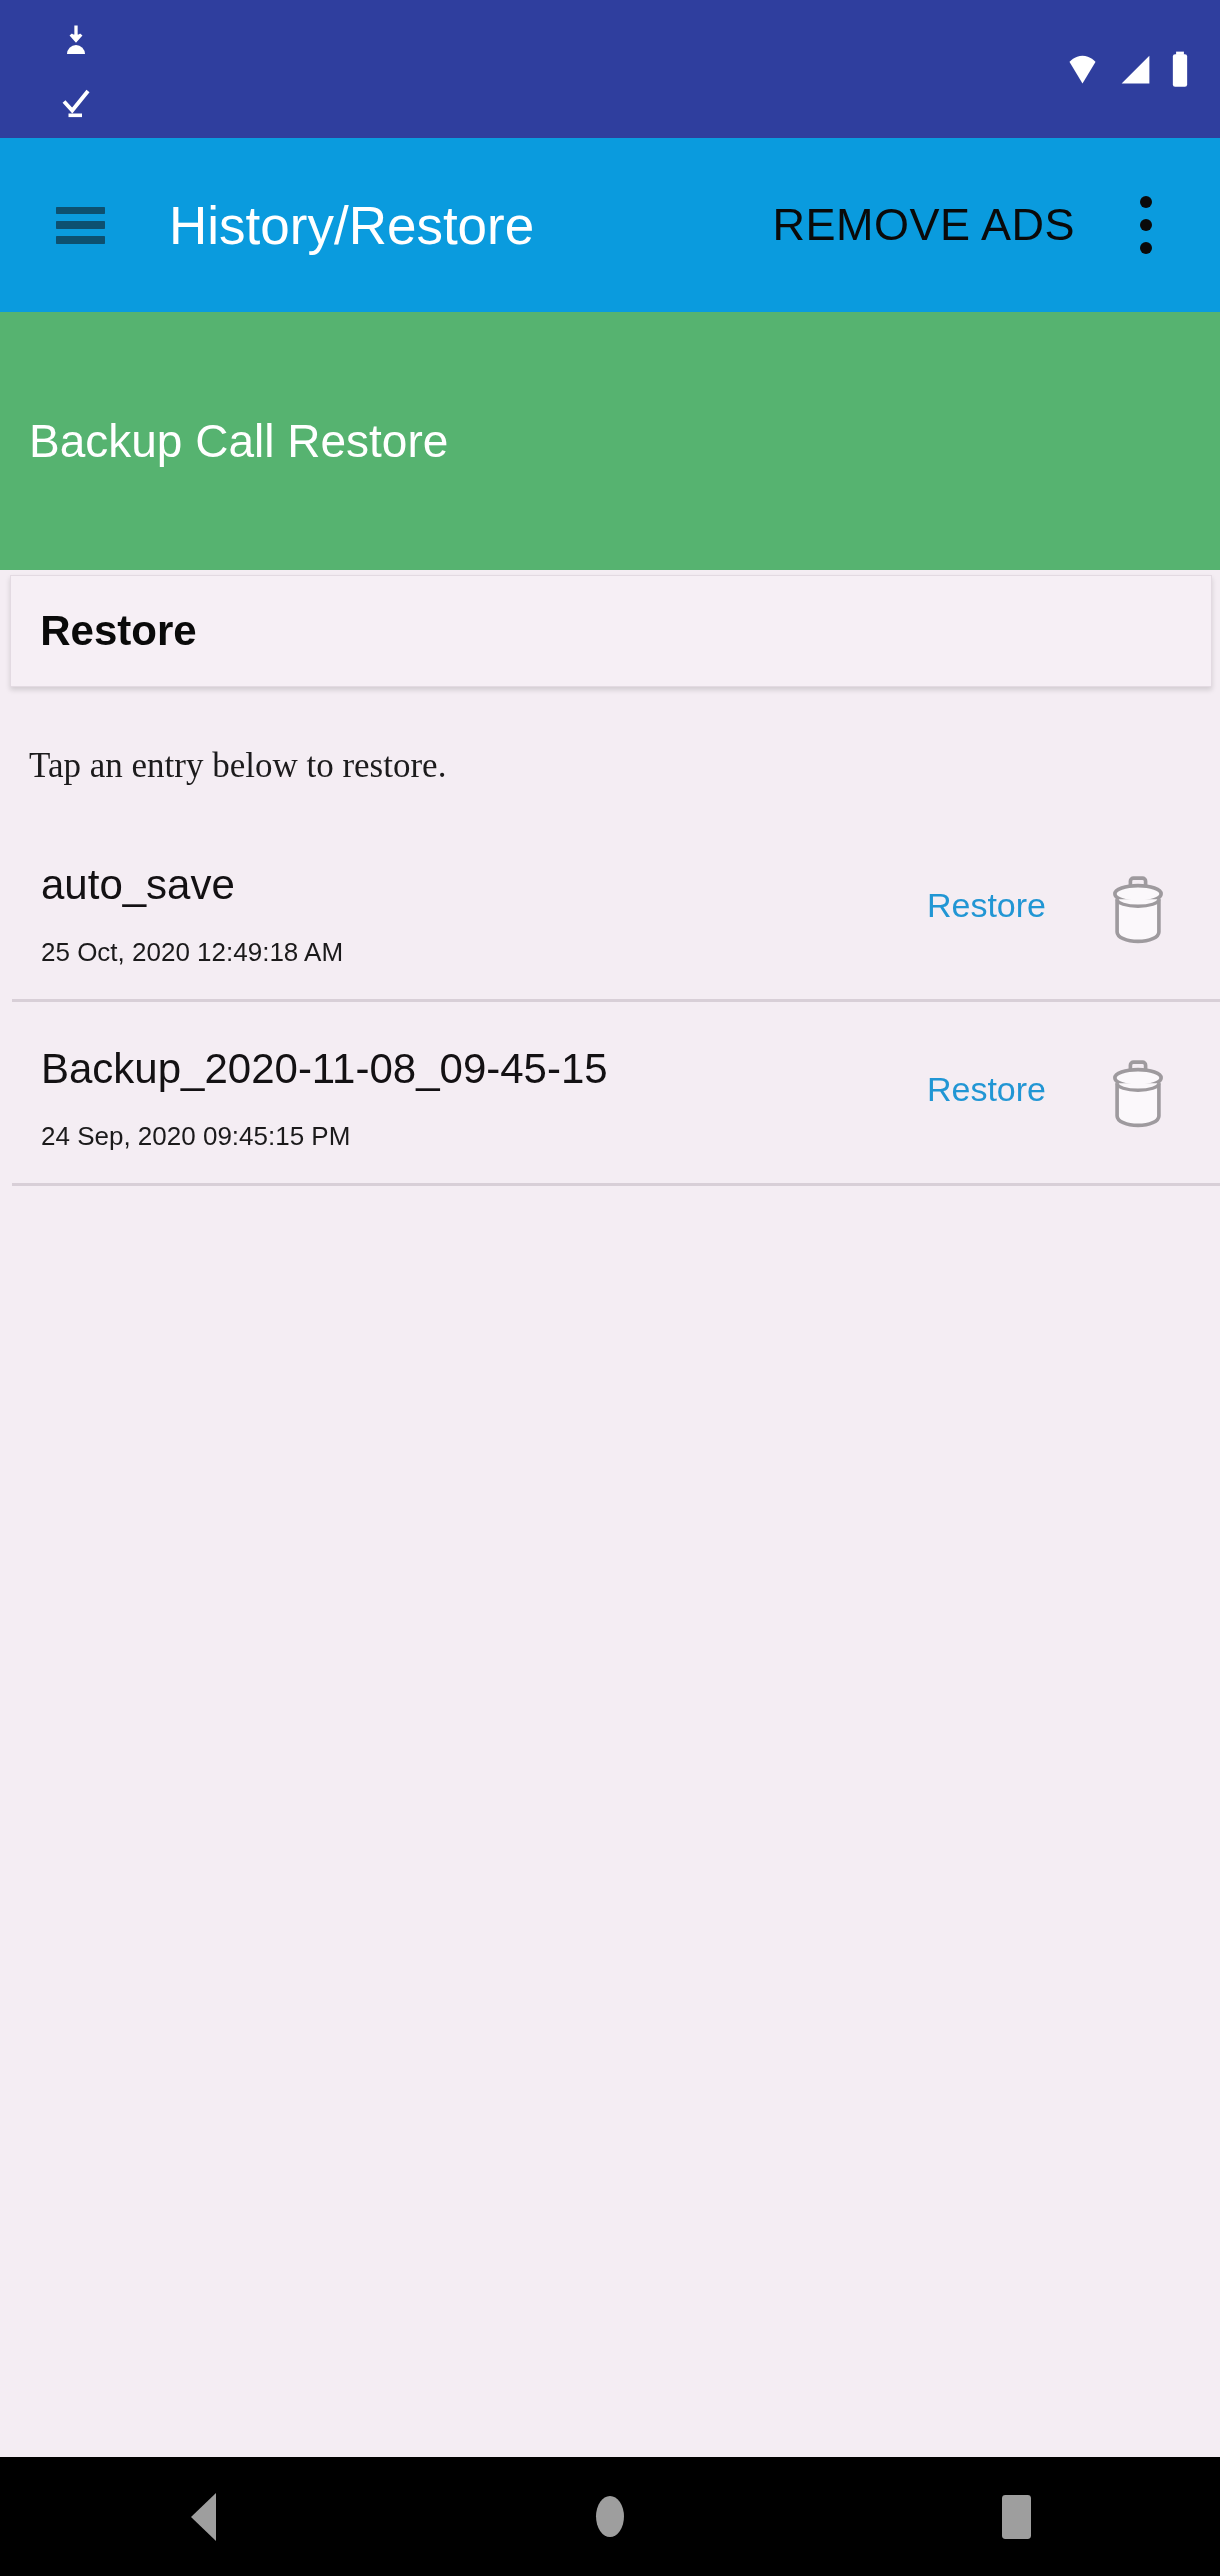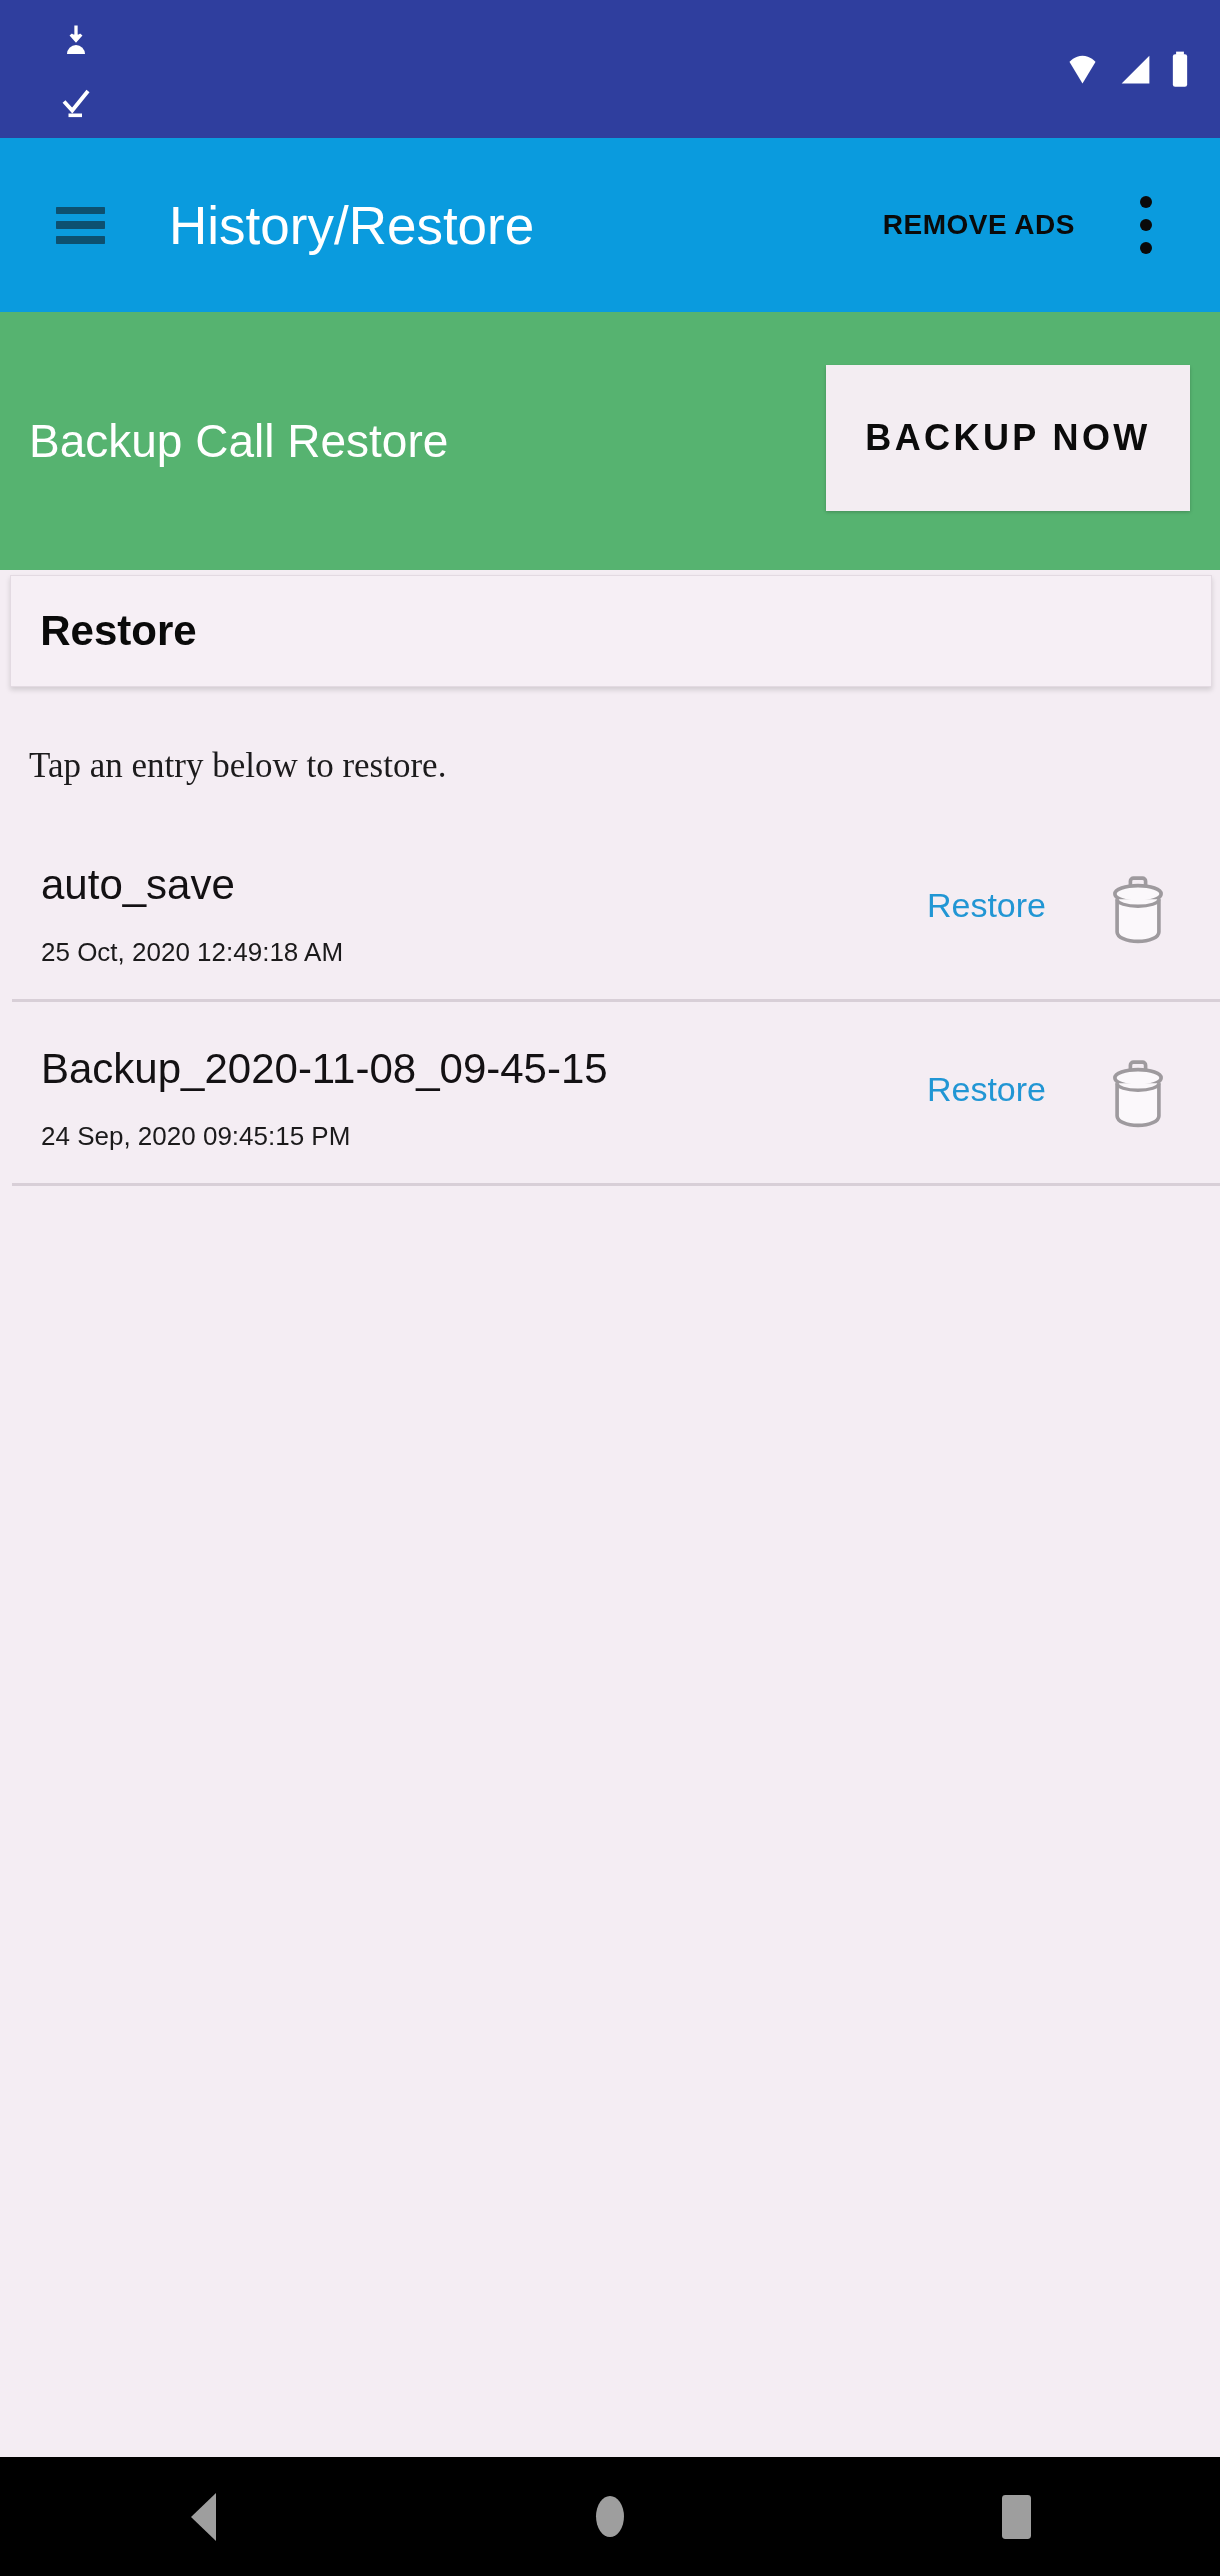--- a/index.html
+++ b/index.html
@@ -37,21 +37,21 @@
     display:flex; flex-direction:column; justify-content:space-between;
     cursor:pointer;
   }
   .hamburger span{ display:block; height:7.6px; width:100%; background:#0D5070; border-radius:0.8px; }
   .app-title{
     color:#FFFFFF; font-size:53px; margin-left:64px;
     white-space:nowrap;
     font-family:"Liberation Sans", sans-serif;
   }
   .remove-ads{
-    margin-left:auto; color:#0A0A0A; font-size:28px; font-weight:bold;
+    margin-left:auto; color:#0A0A0A; font-size:45px; font-weight:normal;
     letter-spacing:0.5px; white-space:nowrap; cursor:pointer;
   }
   .overflow{
     width:54px; height:81px; margin-left:44px; margin-right:47px;
     display:flex; flex-direction:column; align-items:center; justify-content:center; gap:11px;
     cursor:pointer;
   }
   .overflow i{ display:block; width:12px; height:12px; border-radius:50%; background:#0A0A0A; }
 
   
@@ -179,21 +179,20 @@
     <div class="remove-ads">REMOVE ADS</div>
     <div class="overflow">
       <i></i>
         <i></i>
         <i></i>
     </div>
   </div>
 
   <div class="green-banner">
     <div class="banner-title">Backup Call Restore</div>
-    <button class="backup-now-btn">BACKUP NOW</button>
   </div>
 
   <div class="restore-card">
     <div class="restore-card-title">Restore</div>
   </div>
 
   <div class="hint">Tap an entry below to restore.</div>
 
   <div class="backup-list">
 

